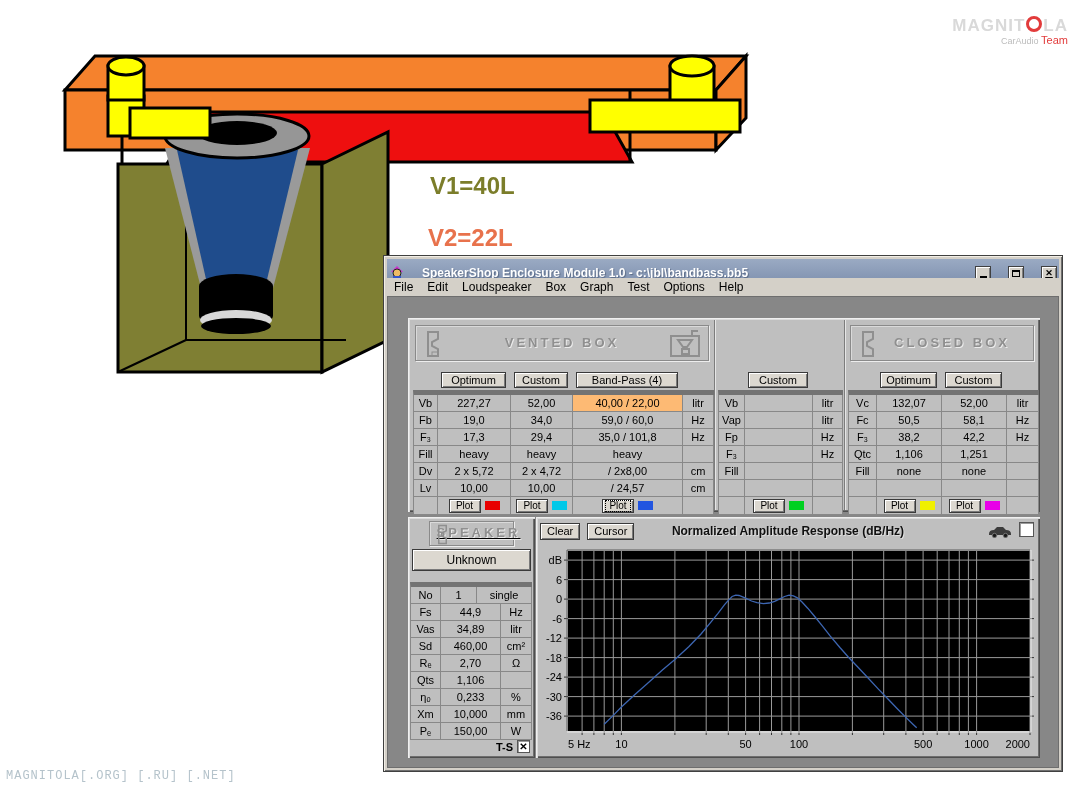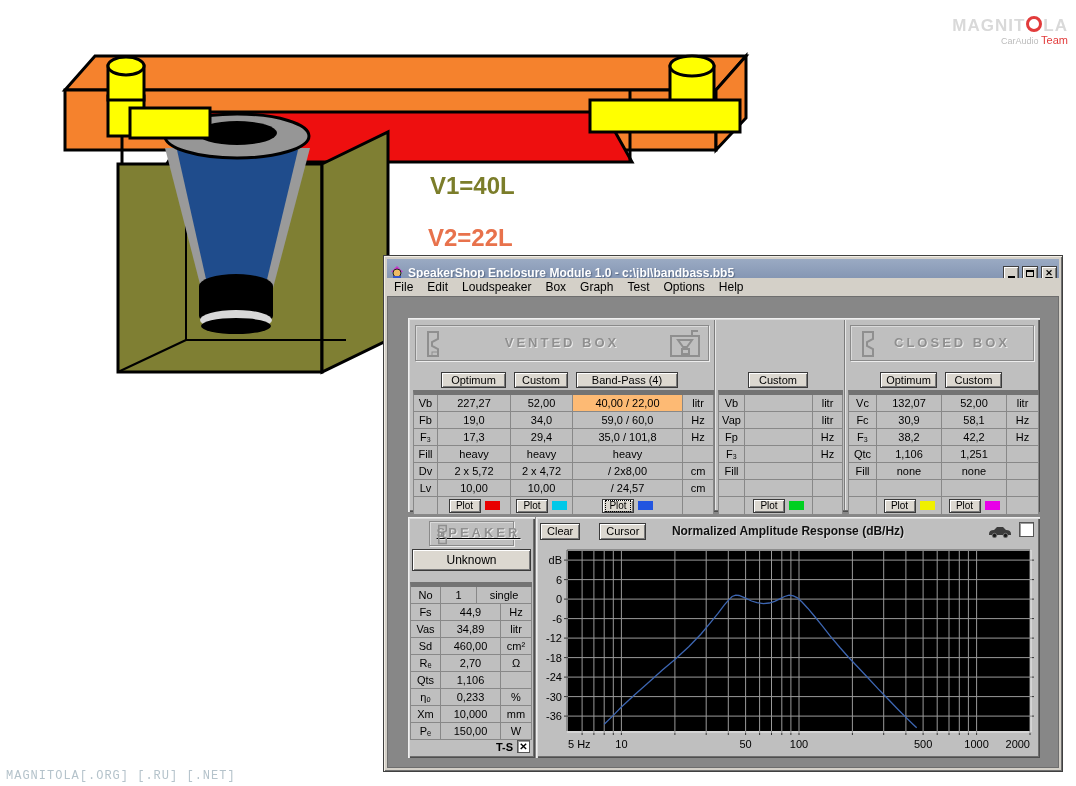--- a/index.html
+++ b/index.html
@@ -12,21 +12,21 @@
   #v2{left:428px;top:224px;color:#e8724c;}
   #watermark{position:absolute;left:6px;bottom:3px;font-family:"Liberation Mono",monospace;font-size:12px;color:#b5c3cb;letter-spacing:1px;}
   #logo{position:absolute;right:8px;top:16px;text-align:right;line-height:1;}
   .logo-main{font-size:17px;font-weight:bold;color:#d9d9d9;letter-spacing:1px;}
   .o-ring{display:inline-block;width:10px;height:10px;border:3px solid #e23b3b;border-radius:50%;vertical-align:-1px;margin:0 1px;}
   .logo-sub{font-size:9px;font-weight:normal;color:#bcbcbc;margin-top:1px;}
   .logo-sub .team{color:#e23b3b;font-size:11px;}
 
   
   #win{position:absolute;left:383px;top:255px;width:680px;height:517px;background:#D4D0C8;border:1px solid #404040;box-shadow:inset 1px 1px 0 #f2eee6, inset -1px -1px 0 #6f6f6f;box-sizing:border-box;}
-  .titlebar{position:absolute;left:3px;top:3px;right:3px;height:28px;background:linear-gradient(180deg,#9aaac3,#7b8dac);display:flex;align-items:center;padding:0 2px;gap:3px;box-sizing:border-box;text-decoration:underline;}
+  .titlebar{position:absolute;left:3px;top:3px;right:3px;height:28px;background:linear-gradient(180deg,#9aaac3,#7b8dac);display:flex;align-items:center;padding:0 2px;gap:17px;box-sizing:border-box;text-decoration:underline;}
   .title-text{color:#fff;font-weight:bold;font-size:12px;white-space:nowrap;overflow:hidden;flex:1;text-shadow:1px 1px 1px #5a6a85;}
   .winbtn{width:16px;height:14px;background:#D4D0C8;border:1px solid #404040;box-shadow:inset 1px 1px 0 #fff, inset -1px -1px 0 #808080;display:flex;align-items:center;justify-content:center;font-size:9px;font-weight:bold;color:#000;box-sizing:border-box;}
   .glyph-min{width:7px;height:2px;background:#000;margin-top:7px;}
   .glyph-max{width:8px;height:7px;border:1px solid #000;border-top-width:2px;box-sizing:border-box;}
   .menubar{position:absolute;left:3px;top:22px;right:3px;height:18px;background:#D4D0C8;display:flex;align-items:center;font-size:12px;color:#000;}
   .menu-item{padding:1px 7px;}
   .client{position:absolute;left:3px;top:40px;right:3px;bottom:3px;background:#878787;border:1px solid #6e6e6e;box-sizing:border-box;}
 
   .panel{position:absolute;background:#BFBFBF;box-shadow:inset 1px 1px 0 #efefef, inset 2px 2px 0 #dcdcdc, inset -1px -1px 0 #4e4e4e, inset -2px -2px 0 #6e6e6e;}
   #panel-top{left:20px;top:21px;width:632px;height:194px;}
@@ -63,21 +63,21 @@
   .focus-inner{border:1px dotted #000;padding:0 3px;line-height:10px;}
 
   
   #spk-head{margin:4px 21px 0;height:25px;text-decoration:underline;}
   #unknown-btn{position:absolute;left:4px;right:4px;top:32px;height:22px;font-size:12px;}
   #spk-tbl{position:absolute;left:2px;top:65px;}
   #ts-strip{position:absolute;right:5px;bottom:5px;display:flex;align-items:center;gap:4px;font-size:11px;font-weight:bold;color:#000;}
   #ts-check{width:13px;height:13px;background:#fff;border:1px solid #555;box-shadow:inset 1px 1px 0 #9a9a9a;display:flex;align-items:center;justify-content:center;font-size:10px;font-weight:bold;box-sizing:border-box;}
 
   
-  #g-head{position:absolute;left:4px;top:4px;right:4px;height:20px;display:flex;align-items:center;gap:19px;}
+  #g-head{position:absolute;left:4px;top:4px;right:4px;height:20px;display:flex;align-items:center;gap:7px;}
   .g-btn{height:17px;padding:0 6px;font-size:11px;}
   #g-title{position:absolute;left:50%;transform:translateX(-50%);font-size:12px;font-weight:bold;color:#101010;text-shadow:1px 1px 0 #dedede;white-space:nowrap;}
   #g-check{position:absolute;right:2px;top:1px;width:15px;height:15px;background:#fff;border:1px solid #555;box-shadow:inset 1px 1px 0 #9a9a9a;box-sizing:border-box;}
   #car-icon{position:absolute;right:24px;top:4px;}
   #chart{position:absolute;left:0;top:26px;}
   #chart text{font-family:"Liberation Sans",sans-serif;}
 </style>
 </head>
 <body>
 
@@ -329,21 +329,21 @@
           </div>
           <div class="grid">
             <div class="tr">
               <span class="td c-c0">Vc</span>
               <span class="td c-c1">132,07</span>
               <span class="td c-c2">52,00</span>
               <span class="td c-c3">litr</span>
             </div>
             <div class="tr">
               <span class="td c-c0">Fc</span>
-              <span class="td c-c1">30,9</span>
+              <span class="td c-c1">50,5</span>
               <span class="td c-c2">58,1</span>
               <span class="td c-c3">Hz</span>
             </div>
             <div class="tr">
               <span class="td c-c0">F₃</span>
               <span class="td c-c1">38,2</span>
               <span class="td c-c2">42,2</span>
               <span class="td c-c3">Hz</span>
             </div>
             <div class="tr">

